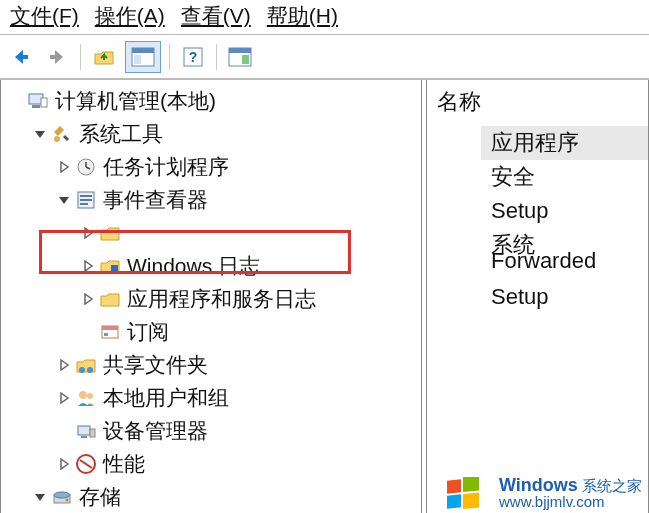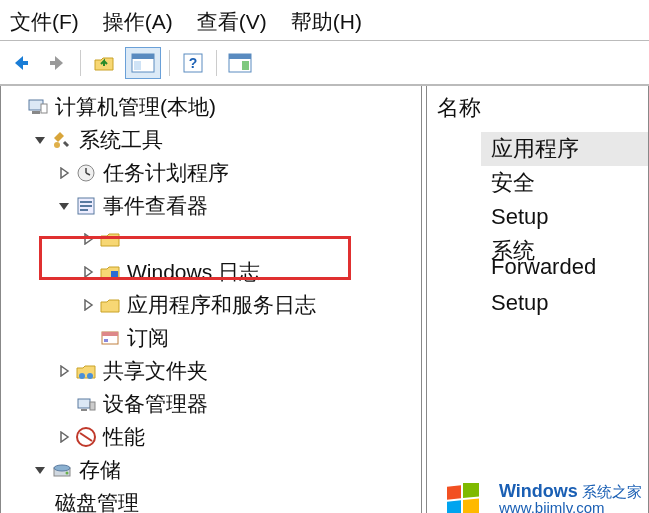--- a/index.html
+++ b/index.html
@@ -7,25 +7,26 @@
     margin: 0; padding: 0;
     width: 649px; height: 513px;
     font-family: "Microsoft YaHei", "Segoe UI", sans-serif;
     font-size: 20px;
     color: #111;
     background: #fff;
     overflow: hidden;
   }
   .menubar {
     display: flex;
-    gap: 20px;
-    padding: 10px 8px 6px 8px;
+    gap: 12px;
+    padding: 4px 8px 6px 8px;
     border-bottom: 1px solid #bbb;
     font-size: 21px;
     line-height: 24px;
+    text-decoration: underline;
   }
   .menubar .item { padding: 0 2px; }
   .toolbar {
     display: flex;
     align-items: center;
     gap: 6px;
     padding: 4px 6px;
     border-bottom: 1px solid #bbb;
     height: 44px;
   }
@@ -325,20 +326,38 @@
                           <path d="M2 8 L8 8 L10 6 L20 6 L20 18 L2 18 Z" fill="#f7d774" stroke="#c9a227"></path>
                           <circle cx="7" cy="16" r="3" fill="#4a90d9"></circle>
                           <circle cx="15" cy="16" r="3" fill="#4a90d9"></circle>
                         </svg>
                     </span>
                     <span class="label">共享文件夹</span>
                   </div>
                 </li>
                 <li>
                   <div class="row">
+                    <span class="exp">
+                      <svg width="12" height="12">
+                          <path d="M3 1 L10 6 L3 11 Z" fill="none" stroke="#666" stroke-width="1.5"></path>
+                        </svg>
+                    </span>
+                    <span class="ico">
+                      <svg width="22" height="22">
+                          <circle cx="8" cy="8" r="4" fill="#f2c48d"></circle>
+                          <path d="M3 19 Q8 13 13 19 Z" fill="#4a90d9"></path>
+                          <circle cx="15" cy="9" r="3" fill="#f2c48d"></circle>
+                          <path d="M11 19 Q15 14 19 19 Z" fill="#6ab04c"></path>
+                        </svg>
+                    </span>
+                    <span class="label">本地用户和组</span>
+                  </div>
+                </li>
+                <li>
+                  <div class="row">
                     <span class="exp none"></span>
                     <span class="ico">
                       <svg width="22" height="22">
                           <rect x="3" y="6" width="12" height="9" fill="#dce8f5" stroke="#5a7aa0"></rect>
                           <rect x="6" y="16" width="6" height="2" fill="#888"></rect>
                           <rect x="15" y="9" width="5" height="8" fill="#ccc" stroke="#888"></rect>
                         </svg>
                     </span>
                     <span class="label">设备管理器</span>
                   </div>

